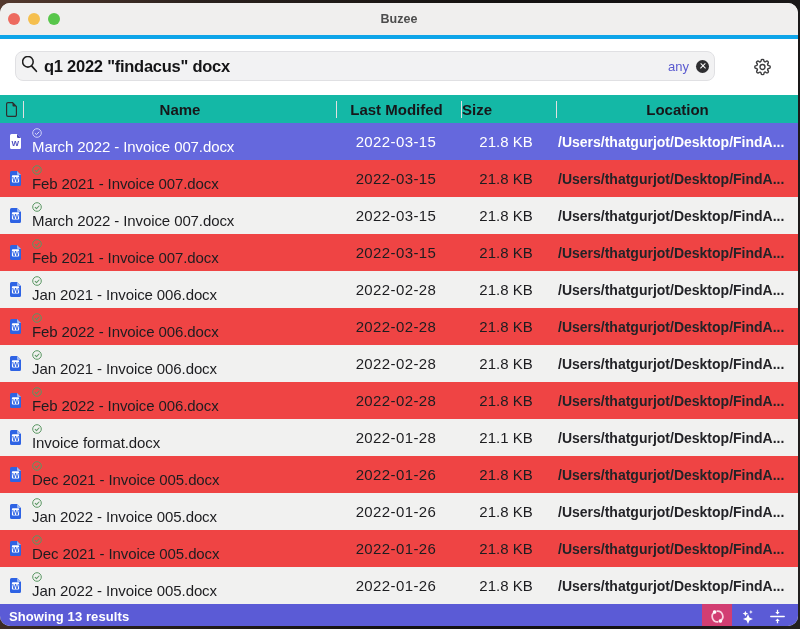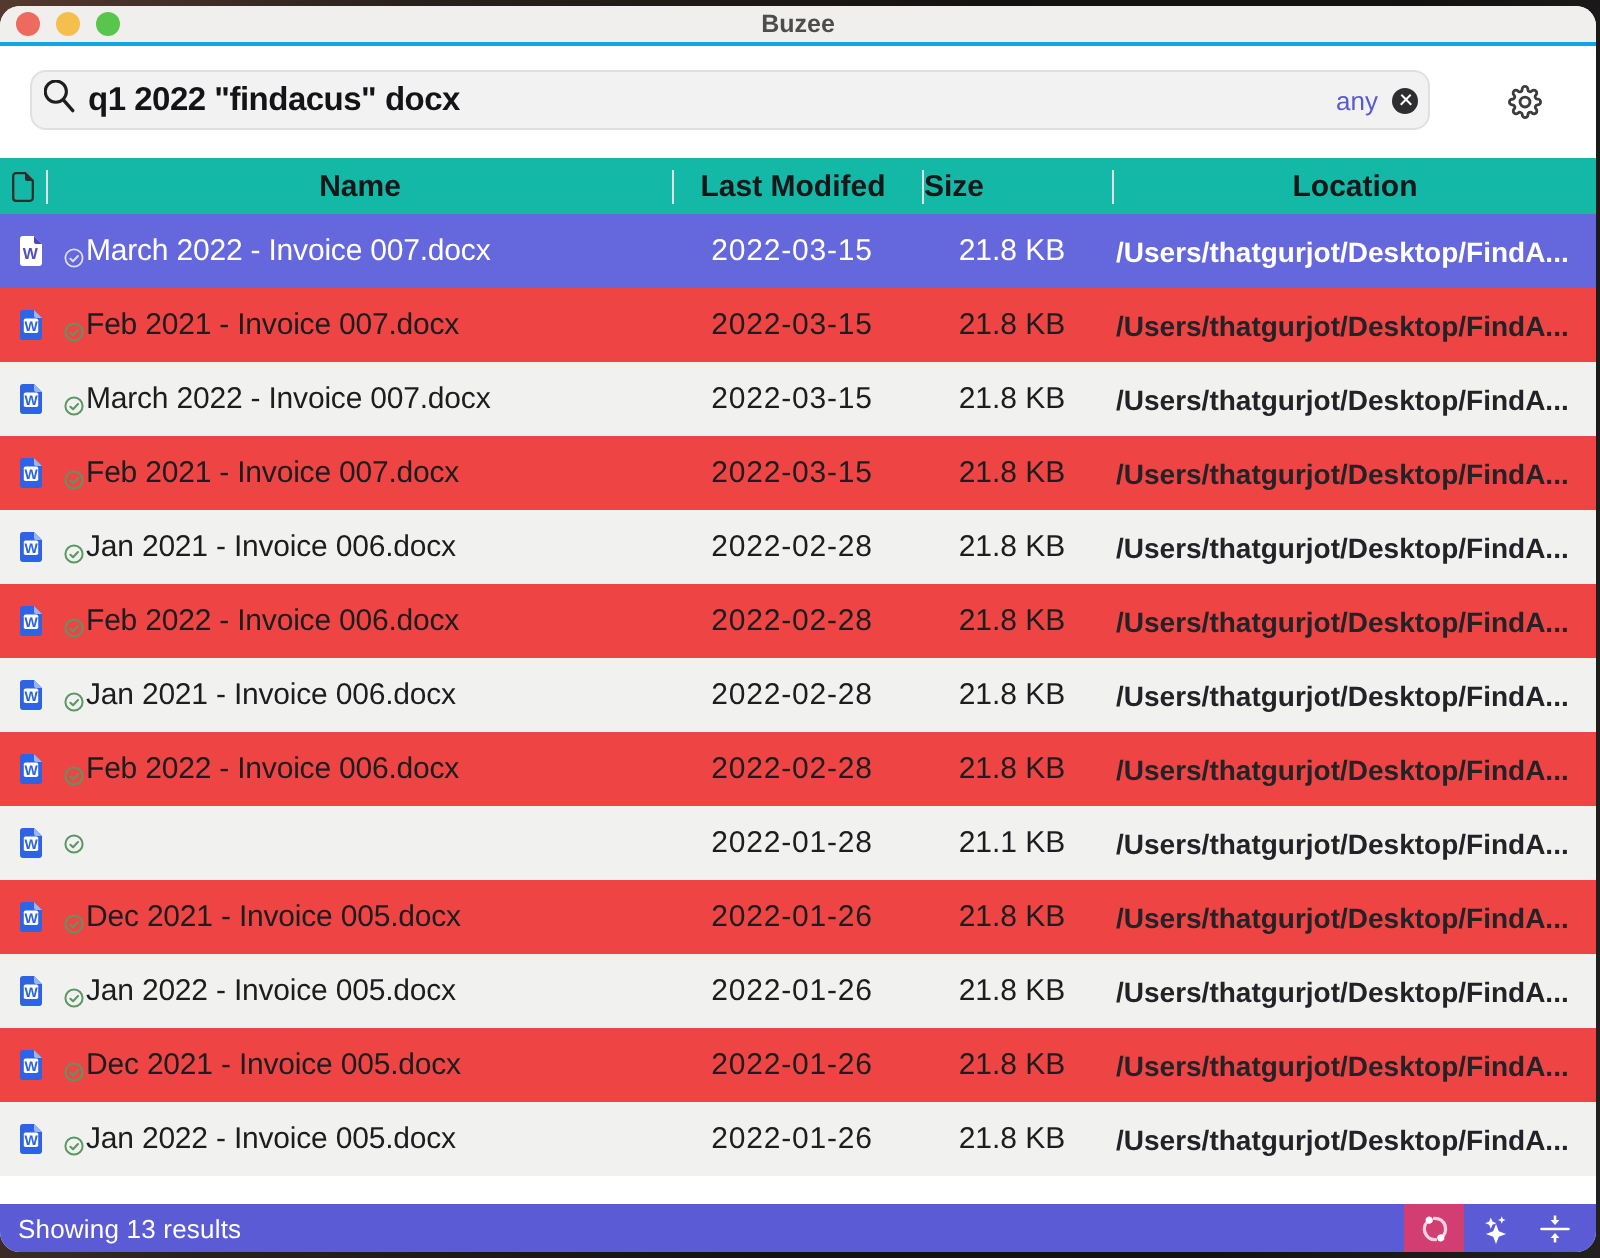--- a/index.html
+++ b/index.html
@@ -7,22 +7,22 @@
   body {
     font-family:"Liberation Sans", sans-serif;
     background: linear-gradient(100deg, #54392e 0%, #2a211d 22%, #141211 55%, #131112 78%, #232120 100%);
   }
   .window {
     position:absolute; left:0; top:3px; width:798px; height:623px;
     border-radius:10px; overflow:hidden; background:#fff;
     display:flex; flex-direction:column;
   }
   .titlebar {
-    height:20px; background:#f0efee; position:relative; flex:none;
-    border-bottom:2px solid #0ea5e9;
+    height:36px; background:#f0efee; position:relative; flex:none;
+    border-bottom:4px solid #0ea5e9;
   }
   .tl { position:absolute; top:50%; width:12px; height:12px; border-radius:50%; transform:translateY(-50%); }
   .tl.r { left:8px;  background:#ed6a5f; }
   .tl.y { left:28px; background:#f5bf4e; }
   .tl.g { left:48px; background:#58c64b; }
   .title { position:absolute; left:0; right:0; top:0; bottom:0; display:flex; align-items:center; justify-content:center;
     font-size:12.5px; font-weight:bold; color:#4d4d4d; }
   .searchrow { height:56px; background:#fff; position:relative; flex:none; }
   .searchbox {
     position:absolute; left:15px; top:12px; width:700px; height:30px;
@@ -46,30 +46,30 @@
   .c1 { width:312px; text-align:center; }
   .c4 { flex:1; text-align:center; }
   .sep { width:1px; height:17px; background:#e0e0e1; flex:none; }
   .thead .sep { align-self:center; }
 
   .row { height:37px; display:flex; align-items:center; font-size:15px; color:#1d1d20; flex:none; }
   .row.odd  { background:#f1f1f0; }
   .row.even { background:#ef4444; }
   .row.sel  { background:#6568dd; color:#fff; }
   .cell-icon { width:32px; padding-left:10px; flex:none; display:flex; align-items:center; }
-  .cell-name { width:304px; display:flex; align-items:flex-end; }
+  .cell-name { width:304px; display:flex; align-items:flex-start;flex-direction:column; }
   .chk { margin-right:1px; flex:none; display:flex; }
   .nm { letter-spacing:-0.1px; }
   .cell-date { width:125px; text-align:center; padding-right:5px; letter-spacing:0.4px; }
   .cell-size { width:95px; text-align:center; padding-right:5px; }
   .cell-loc  { flex:1; padding-left:2px; font-weight:600; font-size:14px; letter-spacing:0; color:#232327; white-space:nowrap; overflow:hidden; }
   .row.sel .cell-loc { color:#fff; }
   .gapstrip { flex:1; background:#fff; }
   .footer { height:24px; background:#5b5bd6; flex:none; display:flex; align-items:center; position:relative; }
-  .footer .txt { color:#fff; font-size:13px; font-weight:400; margin-left:9px; letter-spacing:0.1px; }
+  .footer .txt { color:#fff; font-size:13px; font-weight:700; margin-left:9px; letter-spacing:0.1px; }
   .fbtns { position:absolute; right:6px; top:0; bottom:0; display:flex; align-items:center; }
   .refresh { width:30px; height:24px; background:#d23e72; display:flex; align-items:center; justify-content:center; }
   .fico { width:30px; height:24px; display:flex; align-items:center; justify-content:center; }
 </style>
 </head>
 <body>
 <div class="window">
   <div class="titlebar">
     <div class="tl r"></div>
       <div class="tl y"></div>
@@ -292,20 +292,21 @@
             <text x="5.5" y="10.5" font-size="7" font-weight="bold" fill="#2e63e4" text-anchor="middle" font-family="Liberation Sans, sans-serif">W</text>
           </svg>
         </div>
     <div class="cell-name">
           <span class="chk">
             <svg width="10" height="10" viewBox="0 0 10 10">
               <circle cx="5" cy="5" r="4.3" fill="none" stroke="#5a9763" stroke-width="1"></circle>
               <path d="M3.2 5.4 L4.5 6.6 L7 4" fill="none" stroke="#5a9763" stroke-width="1.05" stroke-linecap="round" stroke-linejoin="round"></path>
             </svg>
           </span>
+          <span class="nm">Invoice format.docx</span>
         </div>
     <div class="cell-date">2022-01-28</div>
     <div class="cell-size">21.1 KB</div>
     <div class="cell-loc">/Users/thatgurjot/Desktop/FindA...</div>
   </div>
       <div class="row even">
     <div class="cell-icon">
           <svg width="11" height="15" viewBox="0 0 11 15">
             <path d="M1.5 0 H7 L11 4 V13.5 A1.5 1.5 0 0 1 9.5 15 H1.5 A1.5 1.5 0 0 1 0 13.5 V1.5 A1.5 1.5 0 0 1 1.5 0 Z" fill="#2e63e4"></path>
             <path d="M7 0 L11 4 H8 A1 1 0 0 1 7 3 Z" fill="#9ab6f2"></path>

